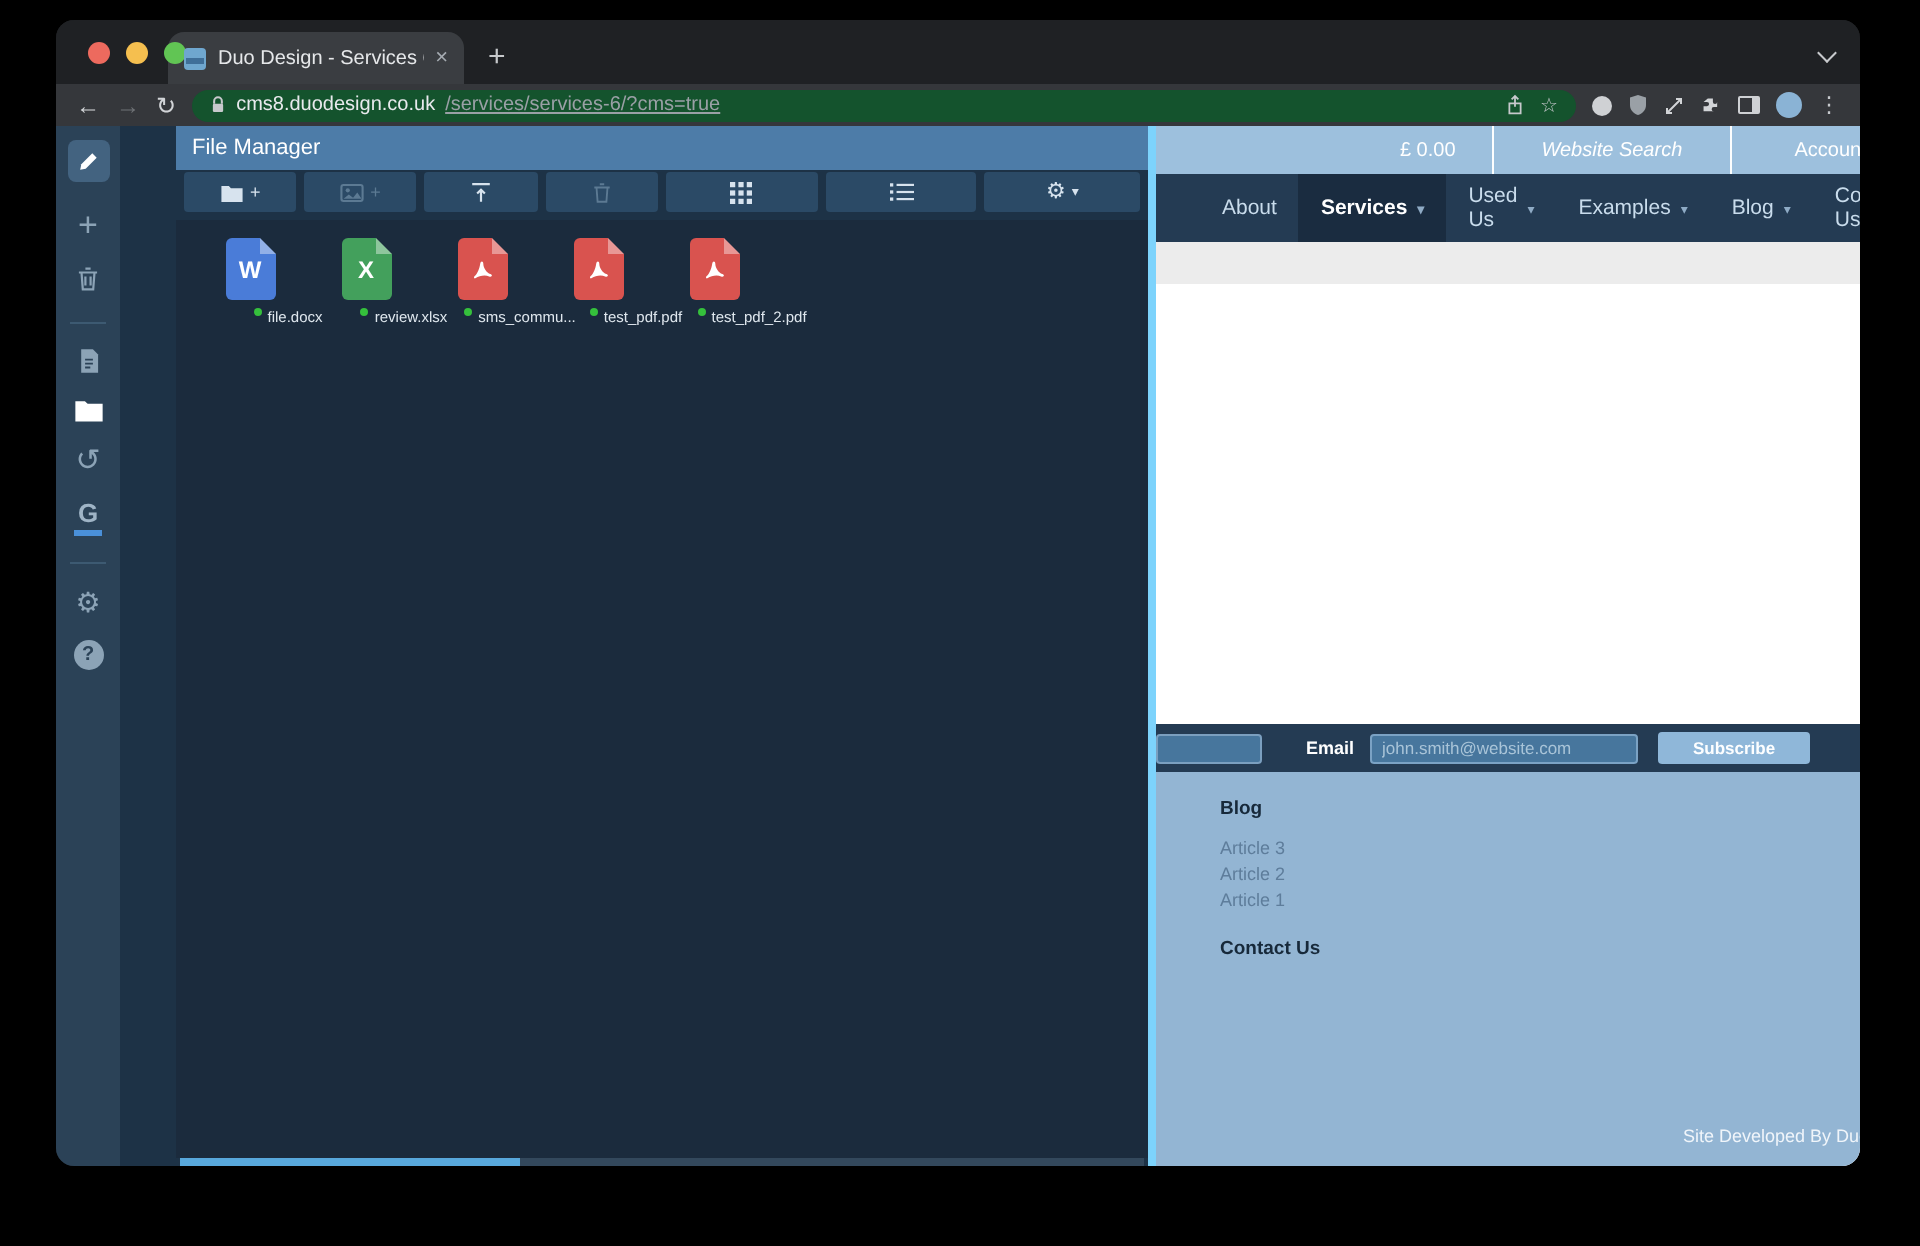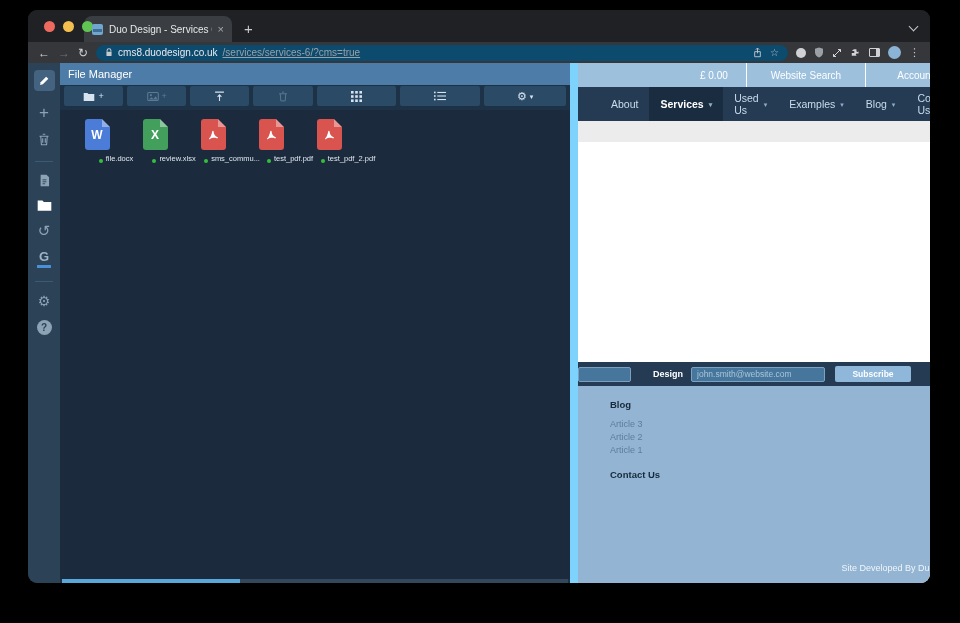--- a/index.html
+++ b/index.html
@@ -18,21 +18,21 @@
   .favicon { width:11px; height:11px; border-radius:2px; background:#6fa7cf; position:relative; flex:0 0 auto;}
   .favicon::after{content:"";position:absolute;left:1px;right:1px;top:5px;height:3px;background:#3f6f99;}
   .tab-title { flex:1; font-size:10px; color:#e6e8ea; white-space:nowrap; overflow:hidden; }
   .tab-close { color:#a5abb1; font-size:11px; line-height:1; }
   .newtab { color:#c7c9cc; font-size:15px; margin-left:12px; padding-bottom:5px; }
   .tab-chevron { position:absolute; right:13px; top:13px; width:7px; height:7px;
                  border-right:1.5px solid #c7c9cc; border-bottom:1.5px solid #c7c9cc; transform:rotate(45deg); }
   .toolbar { height:21px; background:#35373b; display:flex; align-items:center; padding:0 10px; gap:8px; }
   .nav-glyph { color:#d2d4d7; font-size:12px; line-height:1; }
   .dim { color:#6e7175; }
-  .urlpill { flex:1; height:16px; background:#0c4a6e; border-radius:8px; display:flex;
+  .urlpill { flex:1; height:16px; background:#14532d; border-radius:8px; display:flex;
              align-items:center; gap:5px; padding:0 9px; font-size:10px; overflow:hidden; }
   .host { color:#e8eaed; } .path { color:#9aa0a6; white-space:nowrap;text-decoration:underline; }
   .pill-right { margin-left:auto; display:flex; gap:8px; align-items:center; }
   .ext { display:flex; align-items:center; gap:8px; }
   .ext-circle { width:10px; height:10px; border-radius:50%; background:#cfd1d4; }
   .panel-ic { width:11px; height:9px; border:1.5px solid #cfd1d4; border-radius:1px; position:relative; }
   .panel-ic::after{content:"";position:absolute;right:0;top:0;bottom:0;width:3px;background:#cfd1d4;}
   .avatar { width:13px; height:13px; border-radius:50%; background:#8ab3d5; }
   .star { color:#c0c4c8; font-size:10px; }
   .dots { color:#c7cacd; font-size:11px; }
@@ -49,21 +49,21 @@
   .sb-glyph { color:#8ca3b6; margin-bottom:12px; line-height:1; }
   .sb-divider { width:18px; height:1px; background:#3d5a72; margin:3px 0 12px; }
   .g-wrap { display:flex; flex-direction:column; align-items:center; margin-bottom:10px; }
   .g-letter { color:#9fb4c6; font-size:13px; font-weight:bold; line-height:1; }
   .g-underline { width:14px; height:2.5px; background:#4a90d9; margin-top:2px; }
   .help-circle { width:15px; height:15px; border-radius:50%; background:#8ca3b6; color:#2b4257;
                  font-size:10px; font-weight:bold; display:flex; align-items:center; justify-content:center; }
 
   
   .fm { width:518px; flex:0 0 auto; background:#1d3246; display:flex; flex-direction:column;
-        border-right:8px solid #7dd3fc; }
+        border-right:4px solid #7dd3fc;padding-left:28px; }
   .fm-header { height:22px; background:#4d7ca8; color:#fff; font-size:11px; line-height:22px; padding-left:8px; }
   .fm-pathrow { display:flex; gap:4px; padding:3px 4px; }
   .fm-path { flex:1; height:18px; background:#142538; border:1px solid #3b5d7d; border-radius:2px;
              color:#ccd6e0; font-size:10px; padding:0 6px; outline:none; font-family:"Liberation Sans",sans-serif;}
   .fm-search { width:26px; height:18px; background:#1b3044; border:1px solid #3b5d7d; border-radius:2px;
                display:flex; align-items:center; justify-content:center; }
   .fm-toolbar { display:flex; gap:4px; padding:1px 4px 4px; }
   .fm-btn { height:20px; background:#2b4a66; border-radius:2px; display:flex; align-items:center;
             justify-content:center; gap:3px; color:#d7e3ee; }
   .b-sm { flex:1; } .b-wide { flex:1.35; } .b-gear { flex:1.38; }
@@ -73,33 +73,33 @@
   .caret { font-size:7px; line-height:1; }
   .fm-files { flex:1; background:#1b2b3d; padding:9px 13px; display:flex; align-items:flex-start; gap:10px; }
   .tile { width:48px; display:flex; flex-direction:column; align-items:center; gap:4px; }
   .ficon { width:25px; height:31px; border-radius:3px; position:relative; display:flex;
            align-items:center; justify-content:center; }
   .ficon::before { content:""; position:absolute; top:0; right:0; border-style:solid;
                    border-width:0 8px 8px 0;
                    border-color:#1b2b3d #1b2b3d rgba(255,255,255,.4) rgba(255,255,255,.4); }
   .docx { background:#4a7cd8; } .xlsx { background:#43a05c; } .pdf { background:#d9534f; }
   .flet { color:#fff; font-weight:bold; font-size:12px; }
-  .fname { display:flex; align-items:flex-end; gap:3px; font-size:7.5px; color:#dfe7ee; white-space:nowrap;margin-left:38px; }
+  .fname { display:flex; align-items:flex-start; gap:3px; font-size:7.5px; color:#dfe7ee; white-space:nowrap;margin-left:38px; }
   .dot { width:4px; height:4px; border-radius:50%; background:#35c03c; flex:0 0 auto; }
   .fm-bottom { padding:0 2px; }
   .fm-track { height:4px; background:#33485c; }
   .fm-fill { height:100%; background:#58a8dc; }
   .fm-usage { font-size:8px; color:#c3cfd9; padding:3px 0 0 5px; height:14px; }
 
   
   .site { flex:1; display:flex; flex-direction:column; background:#fff; }
   .util { height:24px; background:#9dc0dd; display:flex; color:#fff; font-size:10px; }
   .util-cell { display:flex; align-items:center; justify-content:center; }
   .u1 { flex:143; justify-content:flex-end; padding-right:18px; }
-  .u2 { flex:113; border-left:1.5px solid #fdfefe; }
+  .u2 { flex:113; border-left:1.5px solid #fdfefe;font-style:italic; }
   .u3 { flex:94; border-left:1.5px solid #fdfefe; }
   .mainnav { height:34px; background:#243b53; display:flex; align-items:center; padding-left:22px;
              font-size:10.5px; color:#c9dcec; }
   .nav-item { padding:0 11px; height:100%; display:flex; align-items:center; gap:5px; }
   .nav-item.active { background:#1a2c40; color:#fff; font-weight:bold; }
   .nav-caret { font-size:7px; color:#8fabc5; margin-top:2px; }
   .gray-strip { height:21px; background:#ececec; }
   .page-white { flex:1; background:#fff; }
   .subbar { height:24px; background:#243b53; display:flex; align-items:center; font-size:9px; }
   .ghost-input { width:53px; height:15px; background:#47769d; border:1px solid #7b9fbf;
@@ -367,21 +367,21 @@
             <span class="nav-caret">▾</span>
           </div>
         <div class="nav-item">
             <span>Contact Us</span>
           </div>
       </div>
       <div class="gray-strip"></div>
       <div class="page-white"></div>
       <div class="subbar">
         <span class="ghost-input"></span>
-        <span class="email-label">Design</span>
+        <span class="email-label">Email</span>
         <input class="email-input" placeholder="john.smith@website.com" style="">
         <button class="subscribe-btn">Subscribe</button>
       </div>
       <div class="site-footer">
         <div class="foot-head">Blog</div>
         <div class="foot-link">Article 3</div>
         <div class="foot-link">Article 2</div>
         <div class="foot-link">Article 1</div>
         <div class="foot-head contact-head">Contact Us</div>
         <div class="credit">Site Developed By Duo</div>

